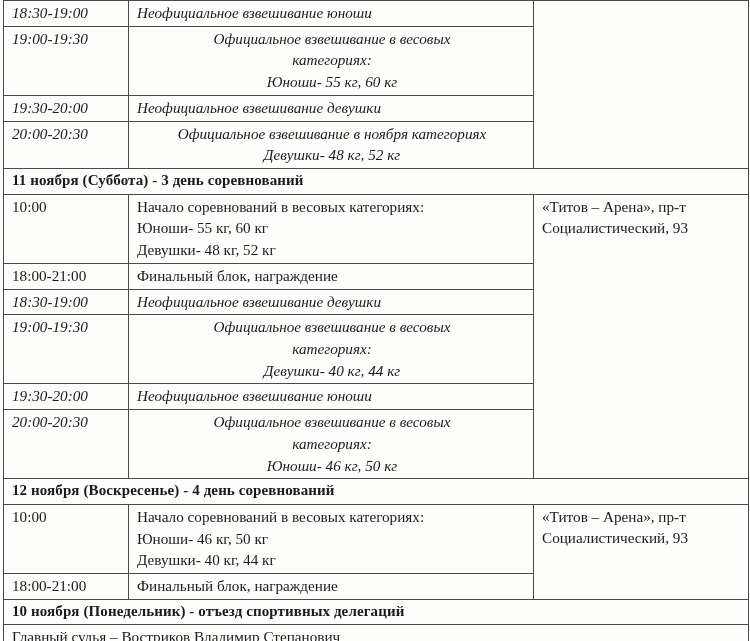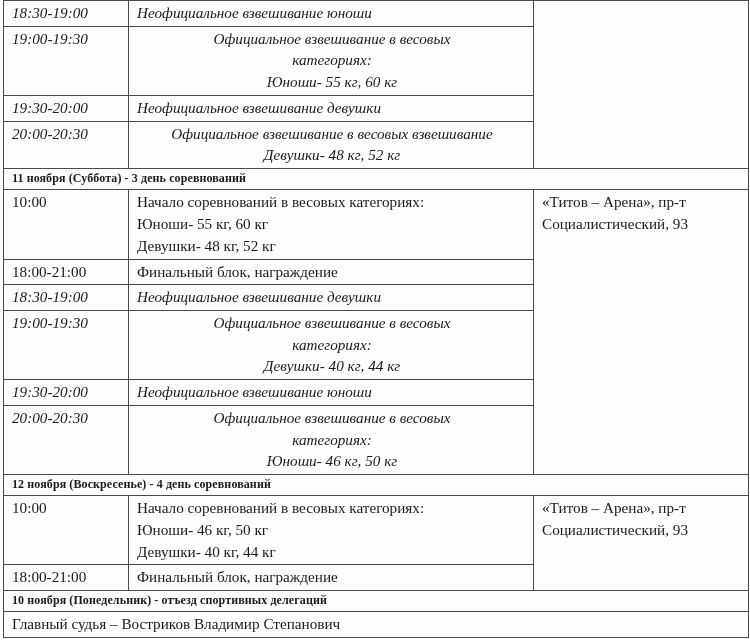--- a/index.html
+++ b/index.html
@@ -57,21 +57,21 @@
   tr.italic td.time,
   tr.italic td.event {
     font-style: italic;
   }
   
   td.dayhead {
     font-weight: bold;
     background: #eceaea;
     padding: 2px 6px 3px 10px;
     letter-spacing: 0.1px;
-    font-size: 12px;
+    font-size: 15px;
   }
   td.official {
     padding: 1px 6px 2px 10px;
     text-align: center;
   }
   .ln { display: block; }
   td.emptyvenue { background: #fdfdfc; }
 </style>
 </head>
 <body>
@@ -102,21 +102,21 @@
       </tr>
 
       <tr class="italic">
         <td class="time">19:30-20:00</td>
         <td class="event">Неофициальное взвешивание девушки</td>
       </tr>
 
       <tr class="italic">
         <td class="time">20:00-20:30</td>
         <td class="event official">
-          <span class="ln">Официальное взвешивание в весовых взвешивание</span>
+          <span class="ln">Официальное взвешивание в ноября категориях</span>
           <span class="ln">Девушки- 48 кг, 52 кг</span>
         </td>
       </tr>
 
       <tr>
         <td class="dayhead" colspan="3">11 ноября (Суббота)  - 3 день соревнований</td>
       </tr>
 
       <tr>
         <td class="time">10:00</td>

